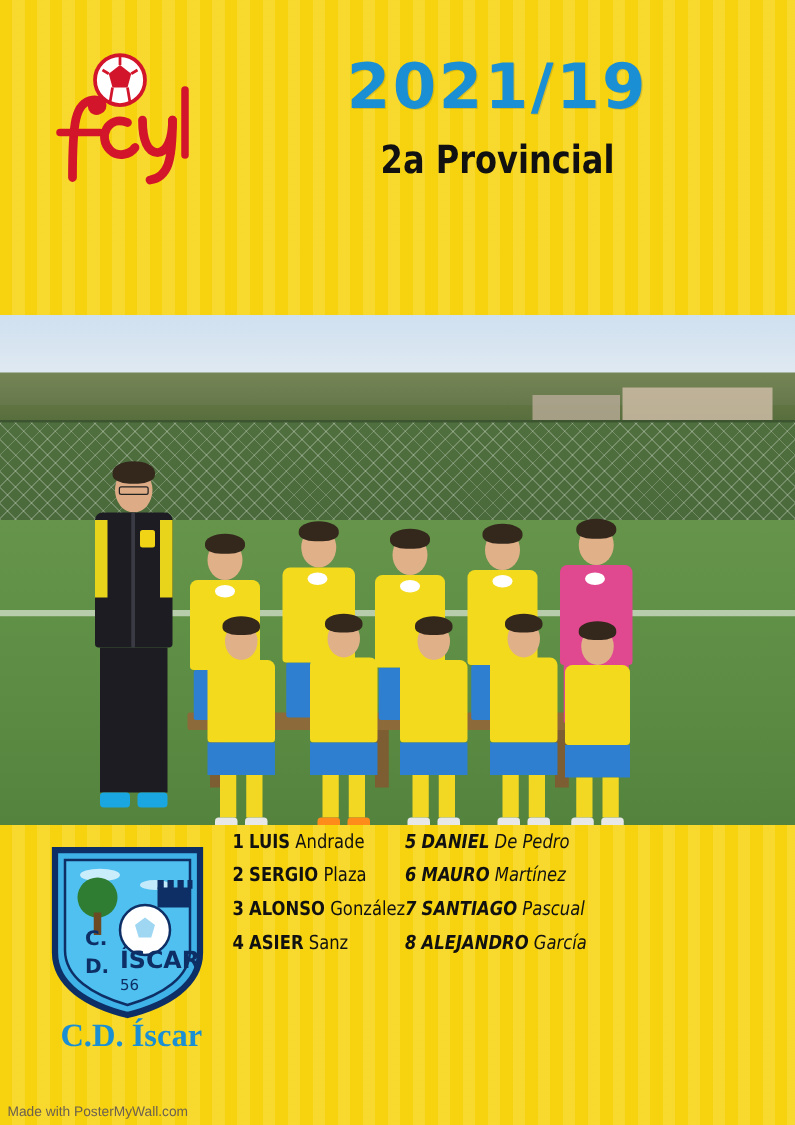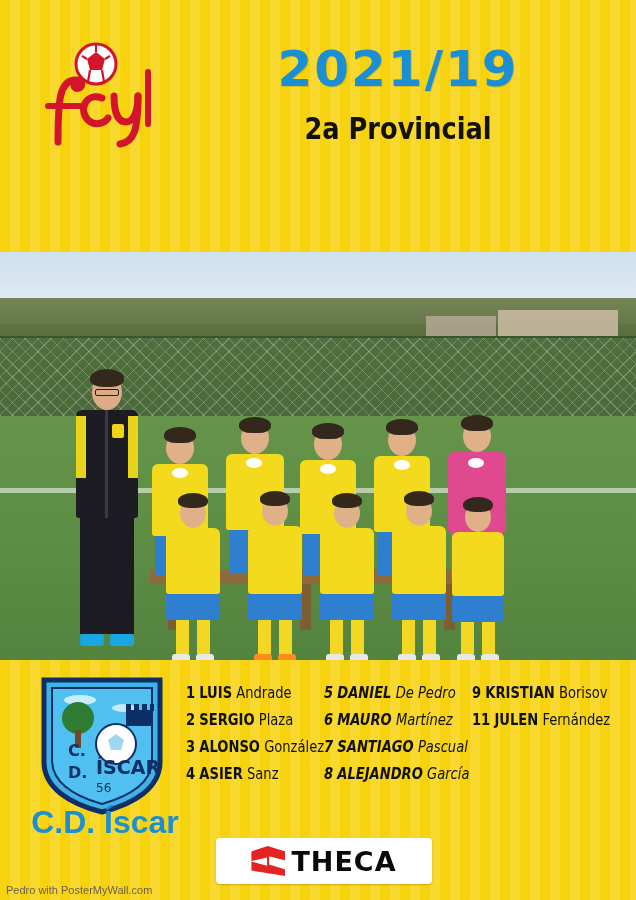--- a/index.html
+++ b/index.html
@@ -125,35 +125,35 @@
         to right,
         rgba(255,255,255,0.00) 0px,
         rgba(255,255,255,0.00) 10px,
         rgba(255,255,255,0.13) 10px,
         rgba(255,255,255,0.13) 20px);
   }
   .club-crest {
     position: absolute; left: 38px; top: 14px; width: 128px; height: 142px;
   }
   .club-name {
-    position: absolute; left: 10px; top: 144px; width: 190px;
+    position: absolute; left: 10px; top: 154px; width: 190px;
     text-align: center;
-    font-family: Liberation Sans, sans-serif;
+    font-family: Liberation Serif, serif;
     font-weight: bold;
-    font-size: 32px;
+    font-size: 26px;
     color: #1b8fd4;
     letter-spacing: 0px;
   }
   .made-with {
     position: absolute; left: 6px; bottom: 4px;
     font-size: 11px; color: #6d6150;
   }
 
   .roster {
-    position: absolute; left: 186px; top: 20px; right: 8px;
+    position: absolute; left: 186px; top: 0; right: 8px;
   }
   .roster-cols {
     display: flex;
     gap: 0px;
   }
   .roster-col { display: flex; flex-direction: column; }
   .roster-col.c1 { width: 138px; }
   .roster-col.c2 { width: 148px; font-style: italic; }
   .roster-col.c3 { width: 150px; }
   .player {
@@ -452,36 +452,20 @@
             <span class="first">SANTIAGO</span>
             <span class="last">Pascual</span>
           </div>
           <div class="player">
             <span class="num">8</span>
             <span class="first">ALEJANDRO</span>
             <span class="last">García</span>
           </div>
         </div>
 
-        <div class="roster-col c3">
-          <div class="player">
-            <span class="num">9</span>
-            <span class="first">KRISTIAN</span>
-            <span class="last">Borisov</span>
-          </div>
-          <div class="player">
-            <span class="num">11</span>
-            <span class="first">JULEN</span>
-            <span class="last">Fernández</span>
-          </div>
-        </div>
-      </div>
-    </div>
-
-
-    <div class="sponsor">
-      <div class="sponsor-mark"></div>
-      <div class="sponsor-text">THECA</div>
-    </div>
-
-    <div class="made-with">Pedro with PosterMyWall.com</div>
+      </div>
+    </div>
+
+
+
+    <div class="made-with">Made with PosterMyWall.com</div>
   </div>
 </div>
 
 </body></html>

